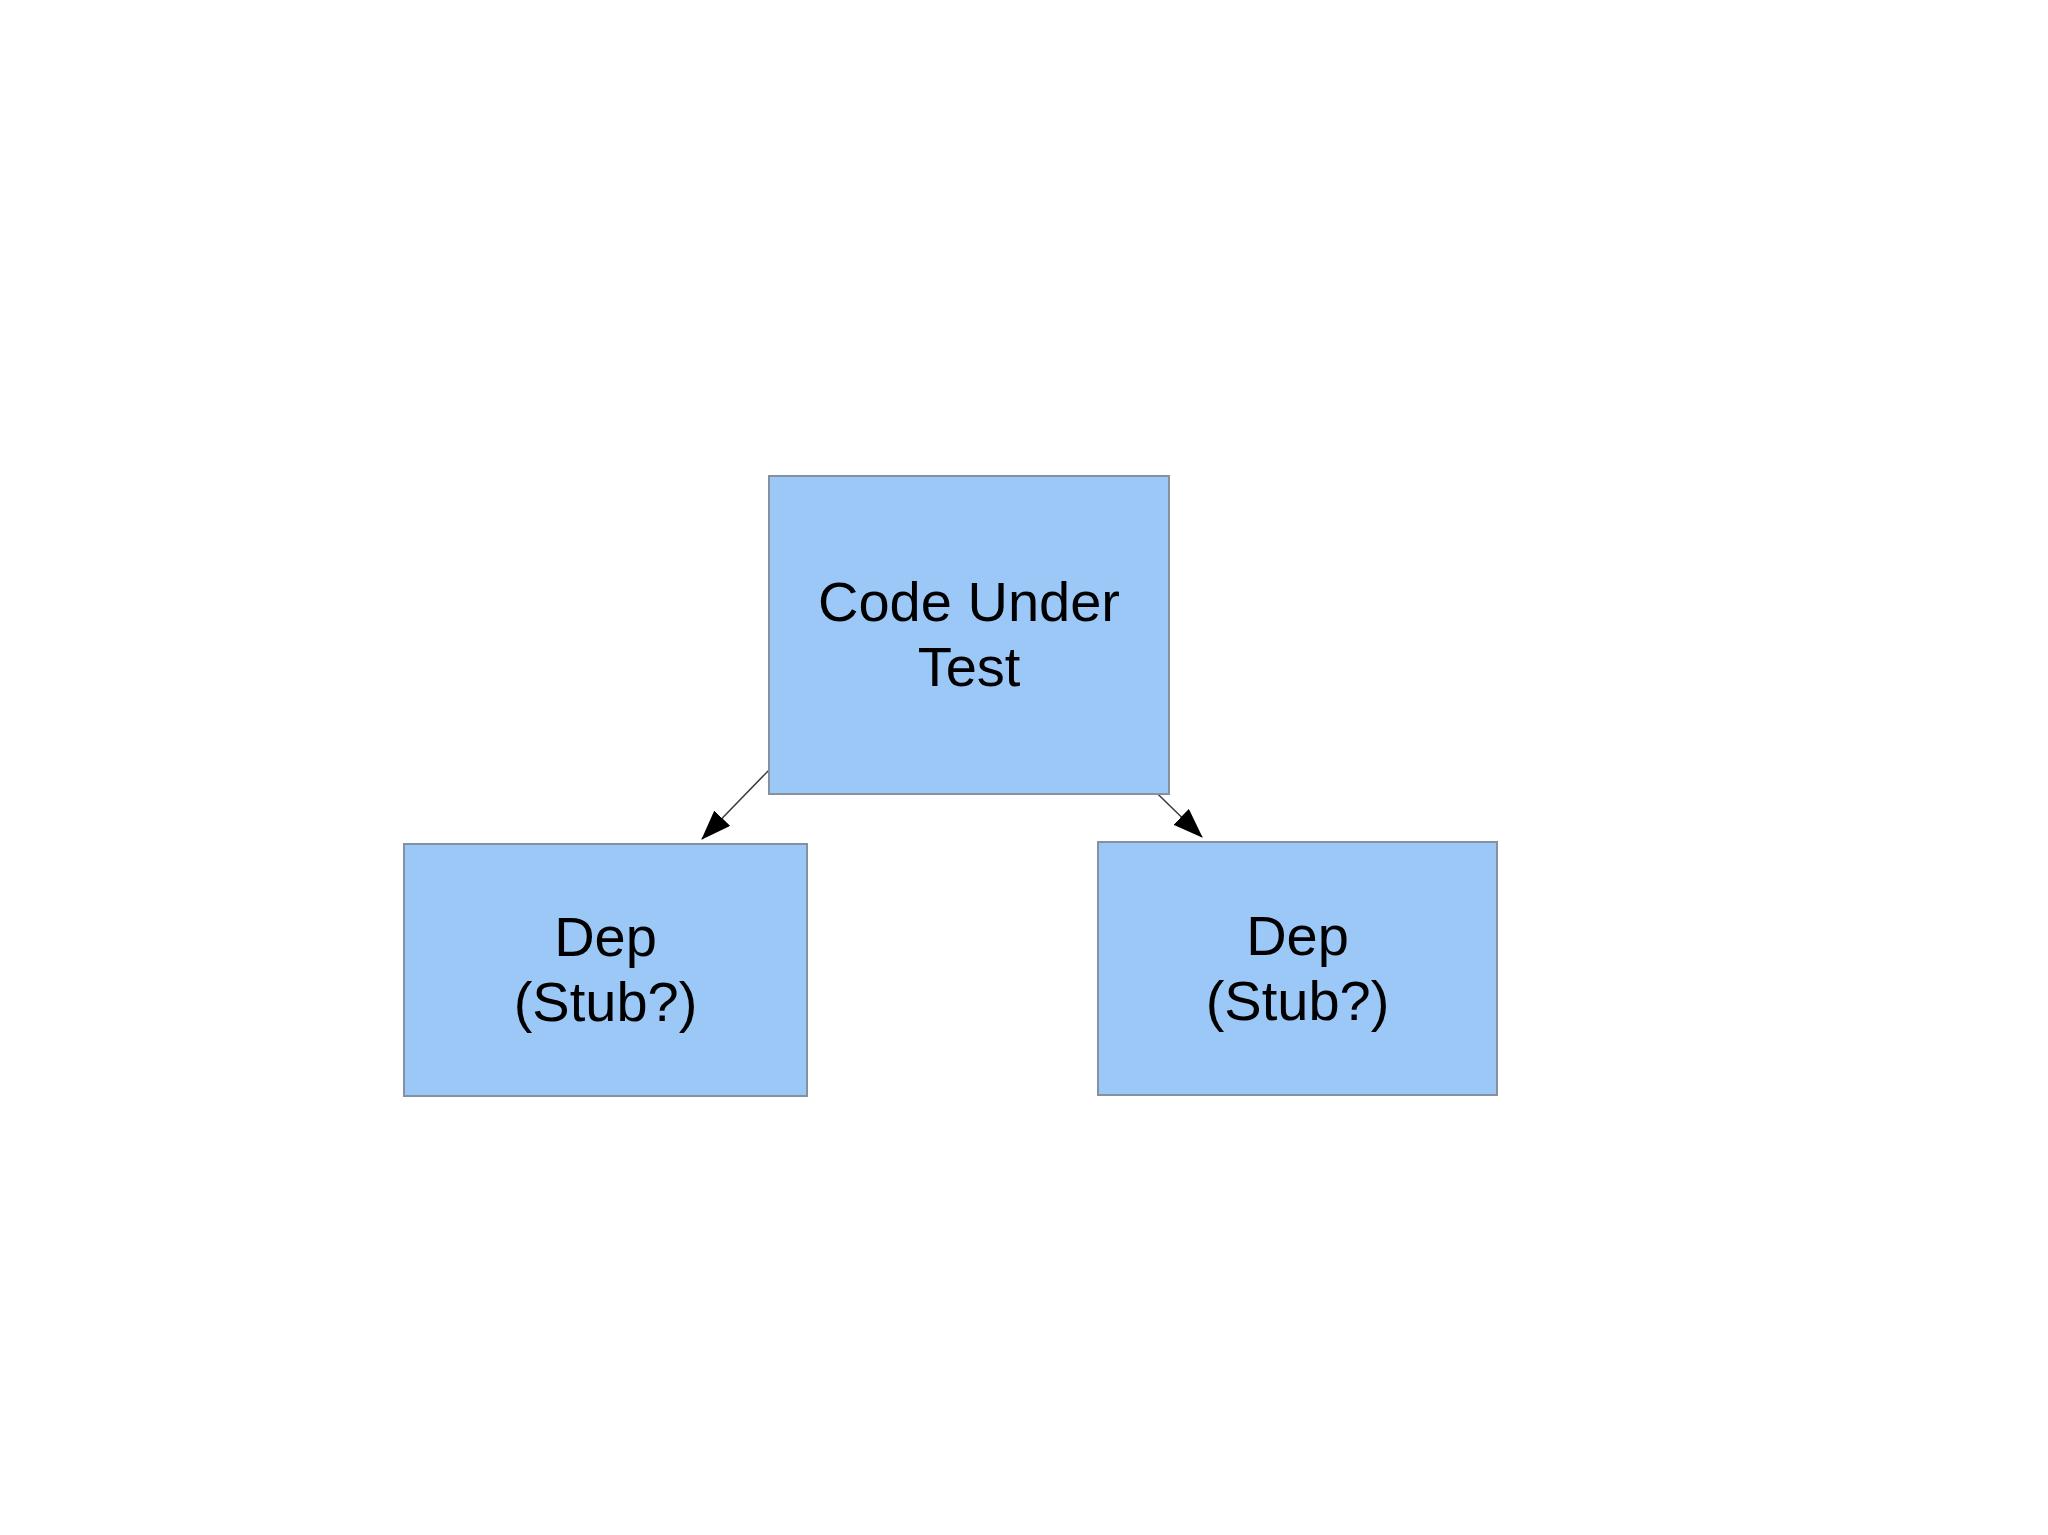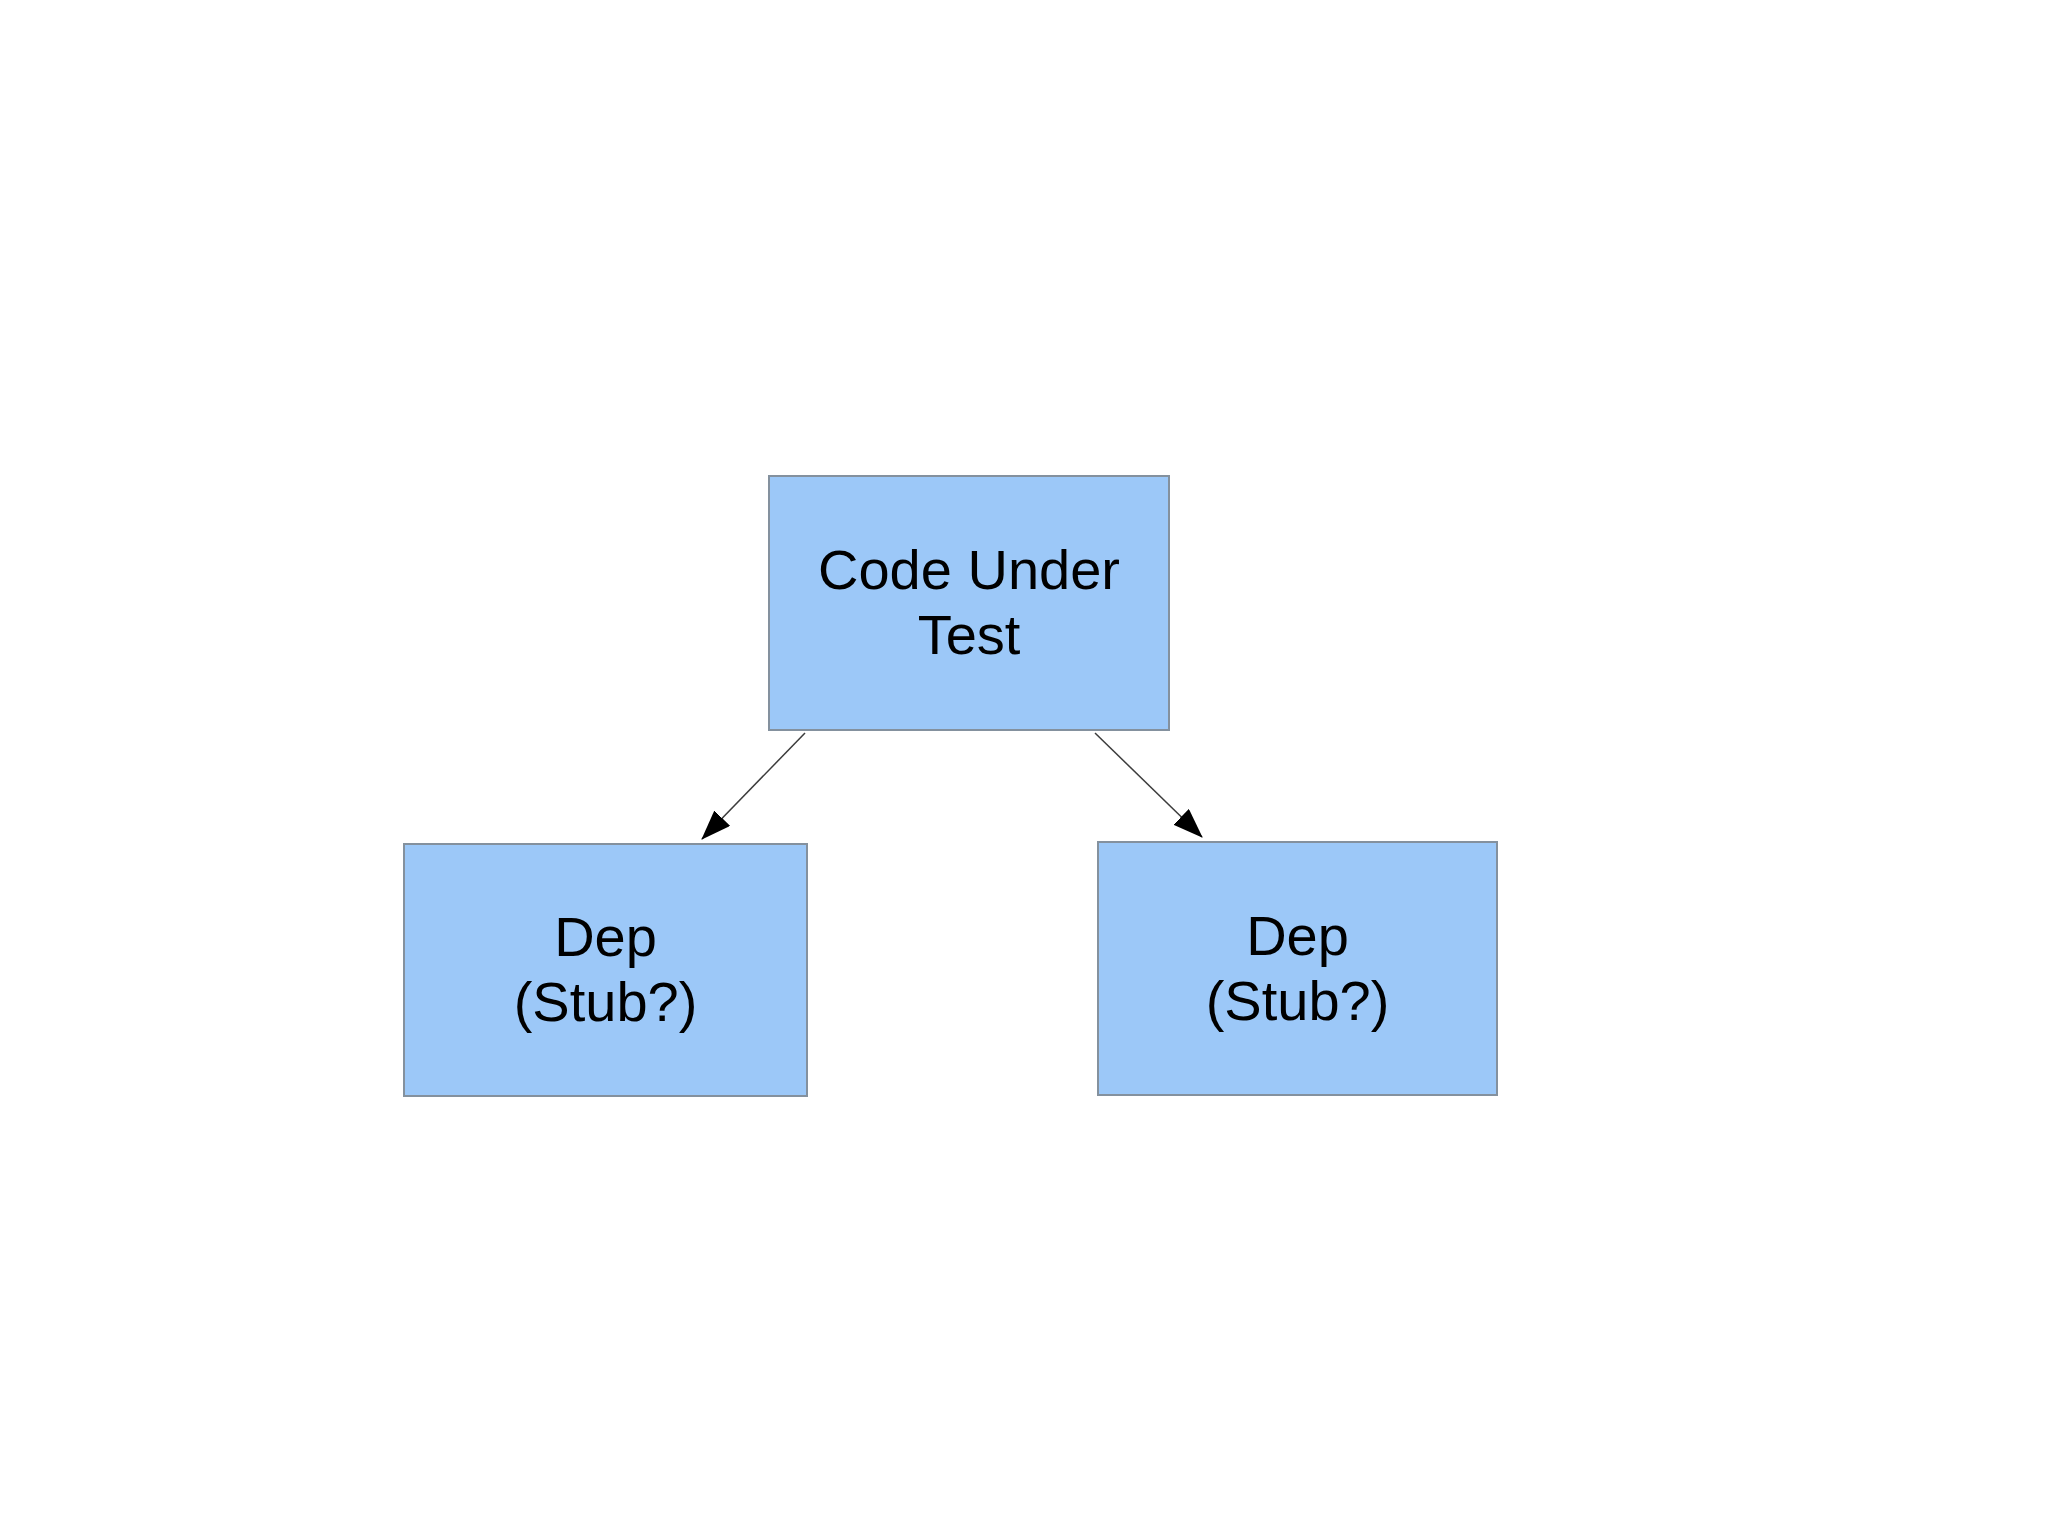--- a/index.html
+++ b/index.html
@@ -47,21 +47,21 @@
     align-items: center;
     justify-content: center;
     text-align: center;
   }
   .node-label {
     white-space: pre-line;
     font-size: 56px;
     line-height: 1.16;
     color: var(--text);
   }
-  .node-code-under-test { left: 768px;  top: 475px; width: 402px; height: 256px; }
+  .node-code-under-test { left: 768px;  top: 475px; width: 402px; height: 320px; }
   .node-dep-stub-left   { left: 403px;  top: 843px; width: 405px; height: 254px; }
   .node-dep-stub-right  { left: 1097px; top: 841px; width: 401px; height: 255px; }
 </style>
 </head>
 <body>
 
 <div class="canvas">
 
   <svg class="edges-layer" viewBox="0 0 2048 1535" xmlns="http://www.w3.org/2000/svg">
     <defs>

